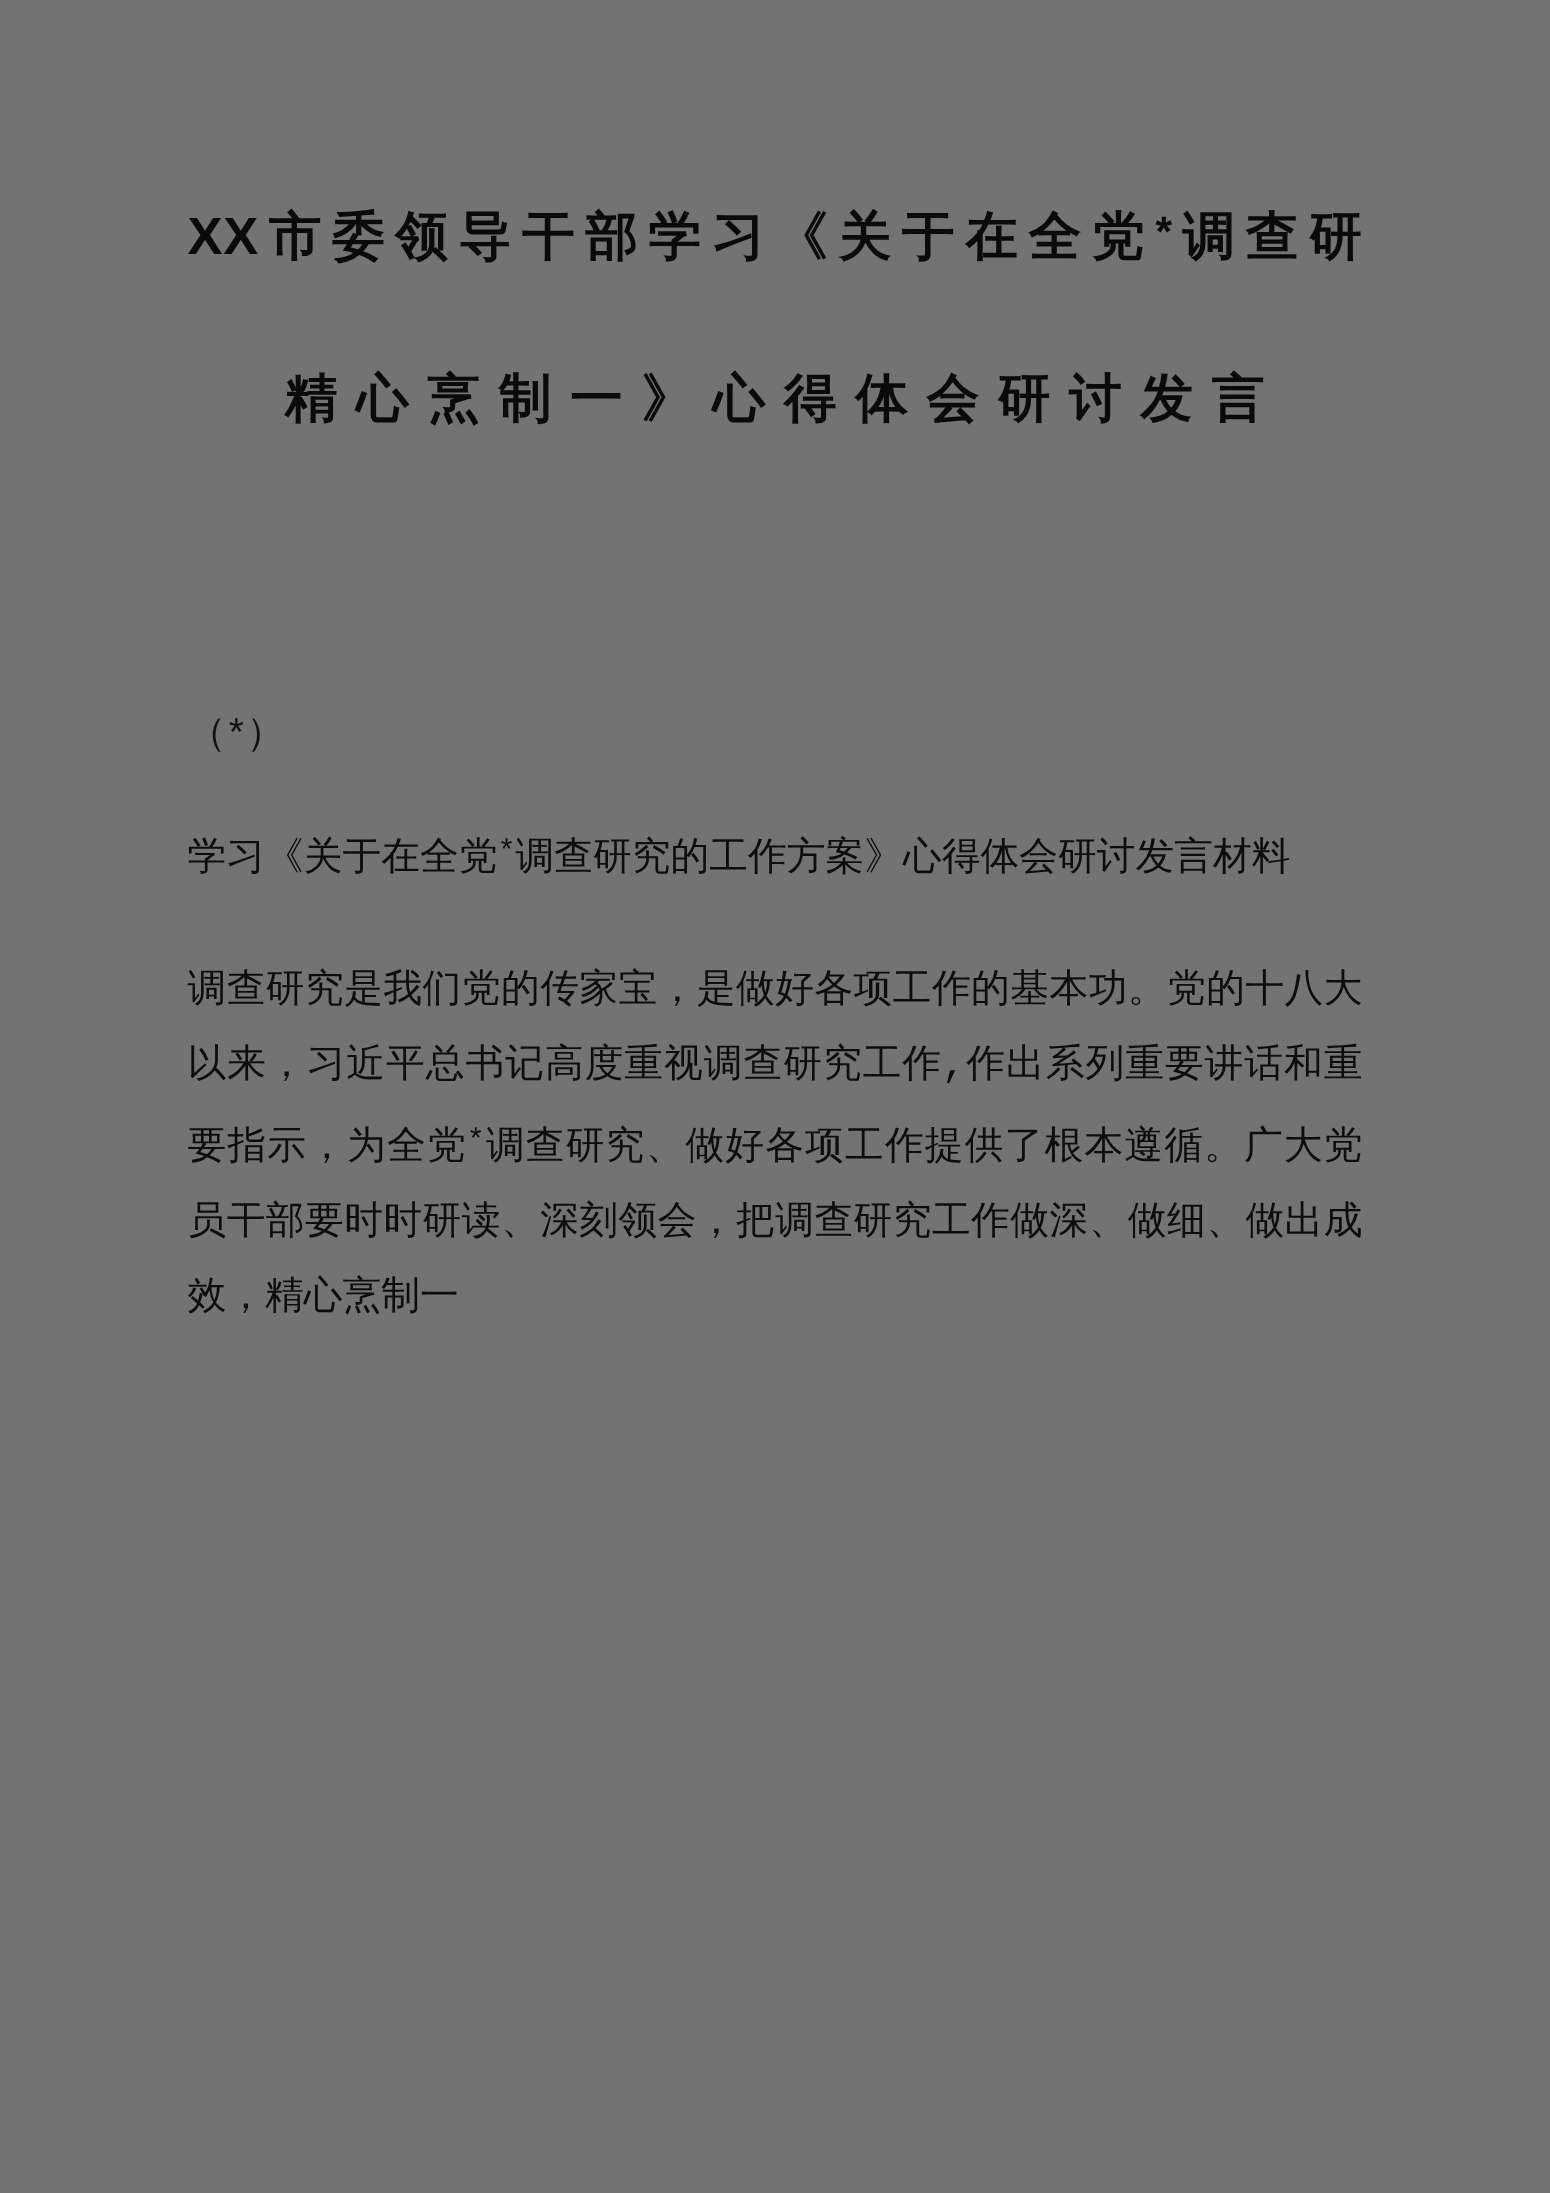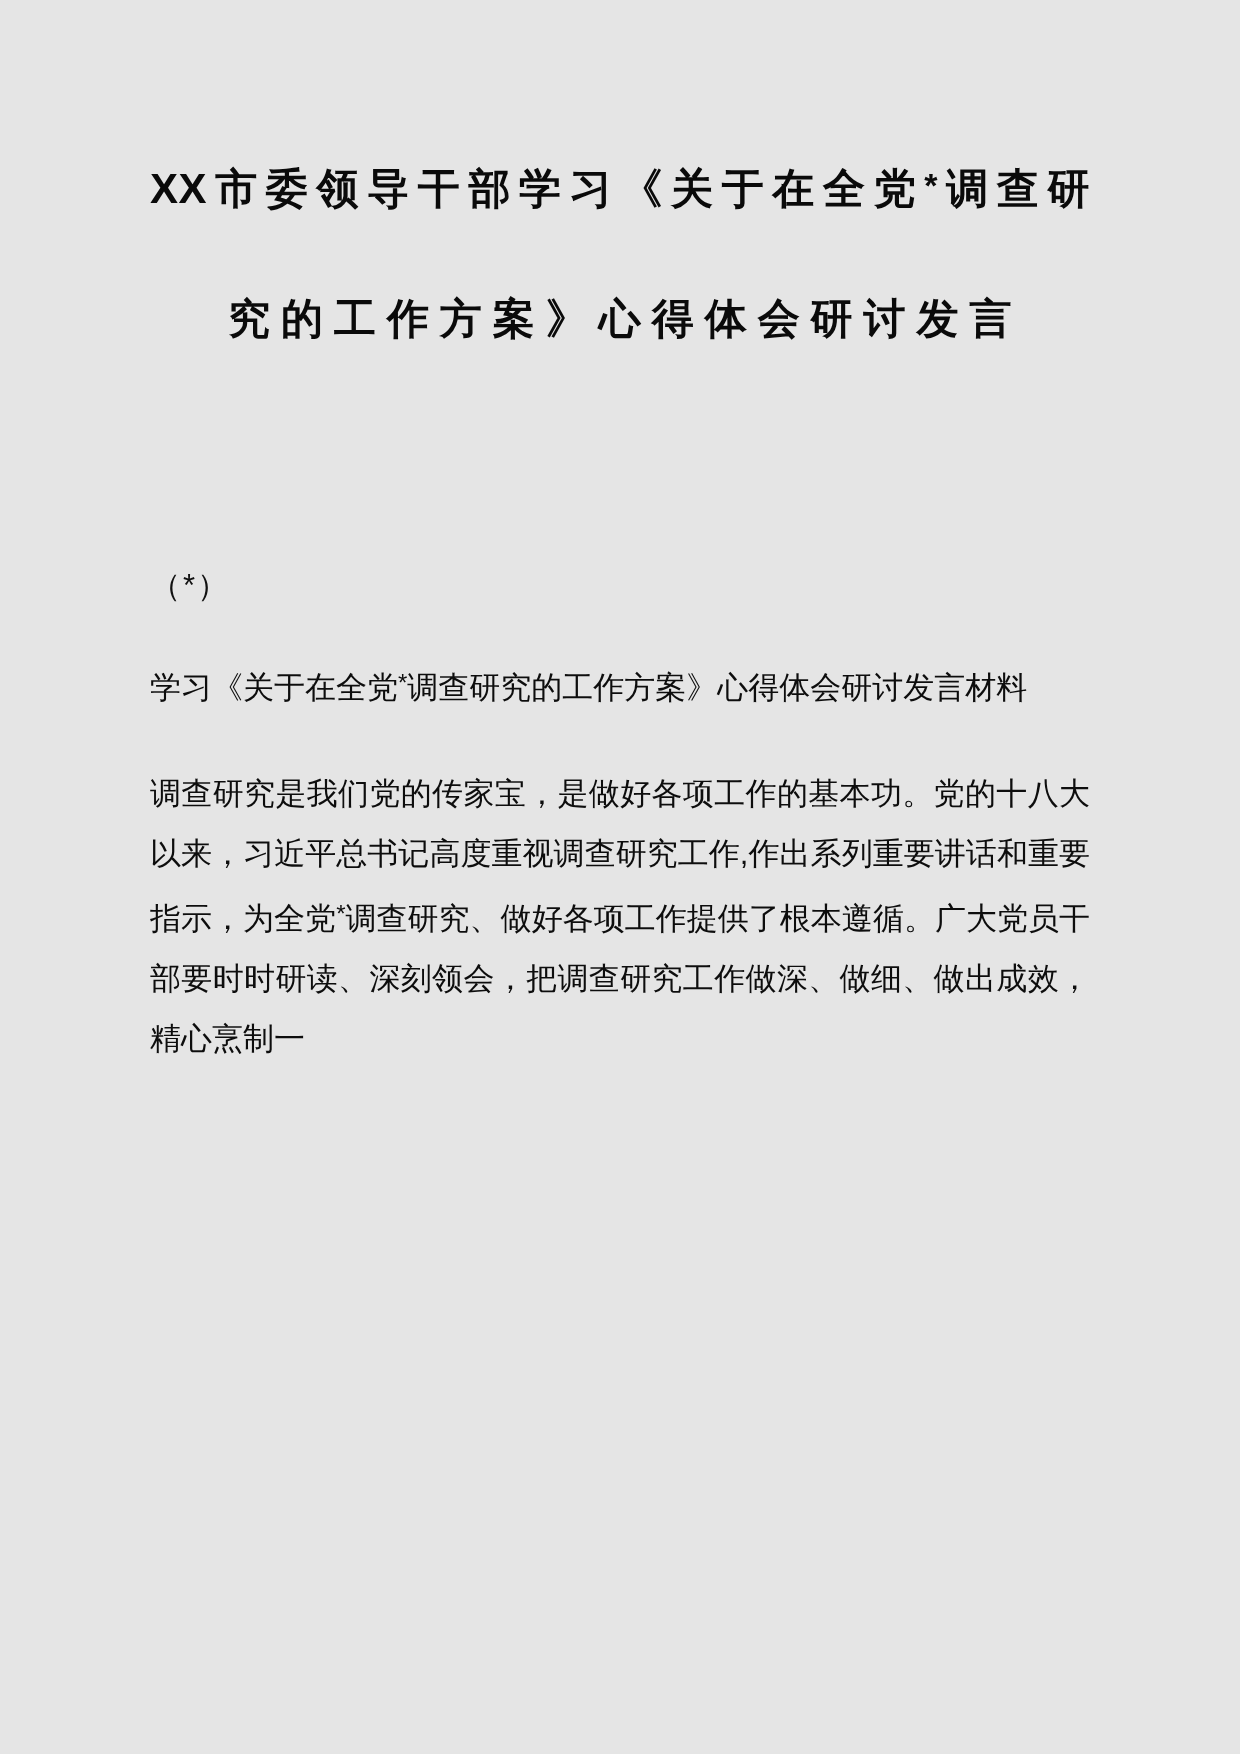--- a/index.html
+++ b/index.html
@@ -13,21 +13,21 @@
     overflow: hidden;
     font-family: "Liberation Sans", "DejaVu Sans", sans-serif;
     color: #000000;
     -webkit-font-smoothing: antialiased;
   }
 
   .page {
     position: relative;
     width: 1240px;
     height: 1754px;
-    background: #e5e5e5;
+    background: #737373;
     box-sizing: border-box;
     padding: 0 150px;
   }
 
   
   .doc-title {
     margin: 0;
     padding-top: 168px;
     font-size: 42px;
     font-weight: 700;
@@ -70,37 +70,38 @@
   }
   .para {
     margin: 0 0 46px 0;
     font-size: 31px;
     line-height: 60px;
     color: #0d0d0d;
     text-align: justify;
     text-justify: inter-ideograph;
     letter-spacing: 0px;
     font-weight: 400;
+    font-family: Liberation Mono, monospace;
   }
   .para:last-child {
     margin-bottom: 0;
   }
   .para .star {
     font-size: 24px;
     vertical-align: 7px;
   }
 </style>
 </head>
 <body>
 
 <div class="page">
 
   <h1 class="doc-title">
     <span class="tline l1">XX市委领导干部学习《关于在全党<span class="star">*</span>调查研</span>
-    <span class="tline l2">究的工作方案》心得体会研讨发言</span>
+    <span class="tline l2">精心烹制一》心得体会研讨发言</span>
   </h1>
 
   <div class="byline">（*）</div>
 
   <div class="body-block">
     <p class="para">学习《关于在全党<span class="star">*</span>调查研究的工作方案》心得体会研讨发言材料</p>
     <p class="para">调查研究是我们党的传家宝，是做好各项工作的基本功。党的十八大以来，习近平总书记高度重视调查研究工作,作出系列重要讲话和重要指示，为全党<span class="star">*</span>调查研究、做好各项工作提供了根本遵循。广大党员干部要时时研读、深刻领会，把调查研究工作做深、做细、做出成效，精心烹制一</p>
   </div>
 
 </div>

